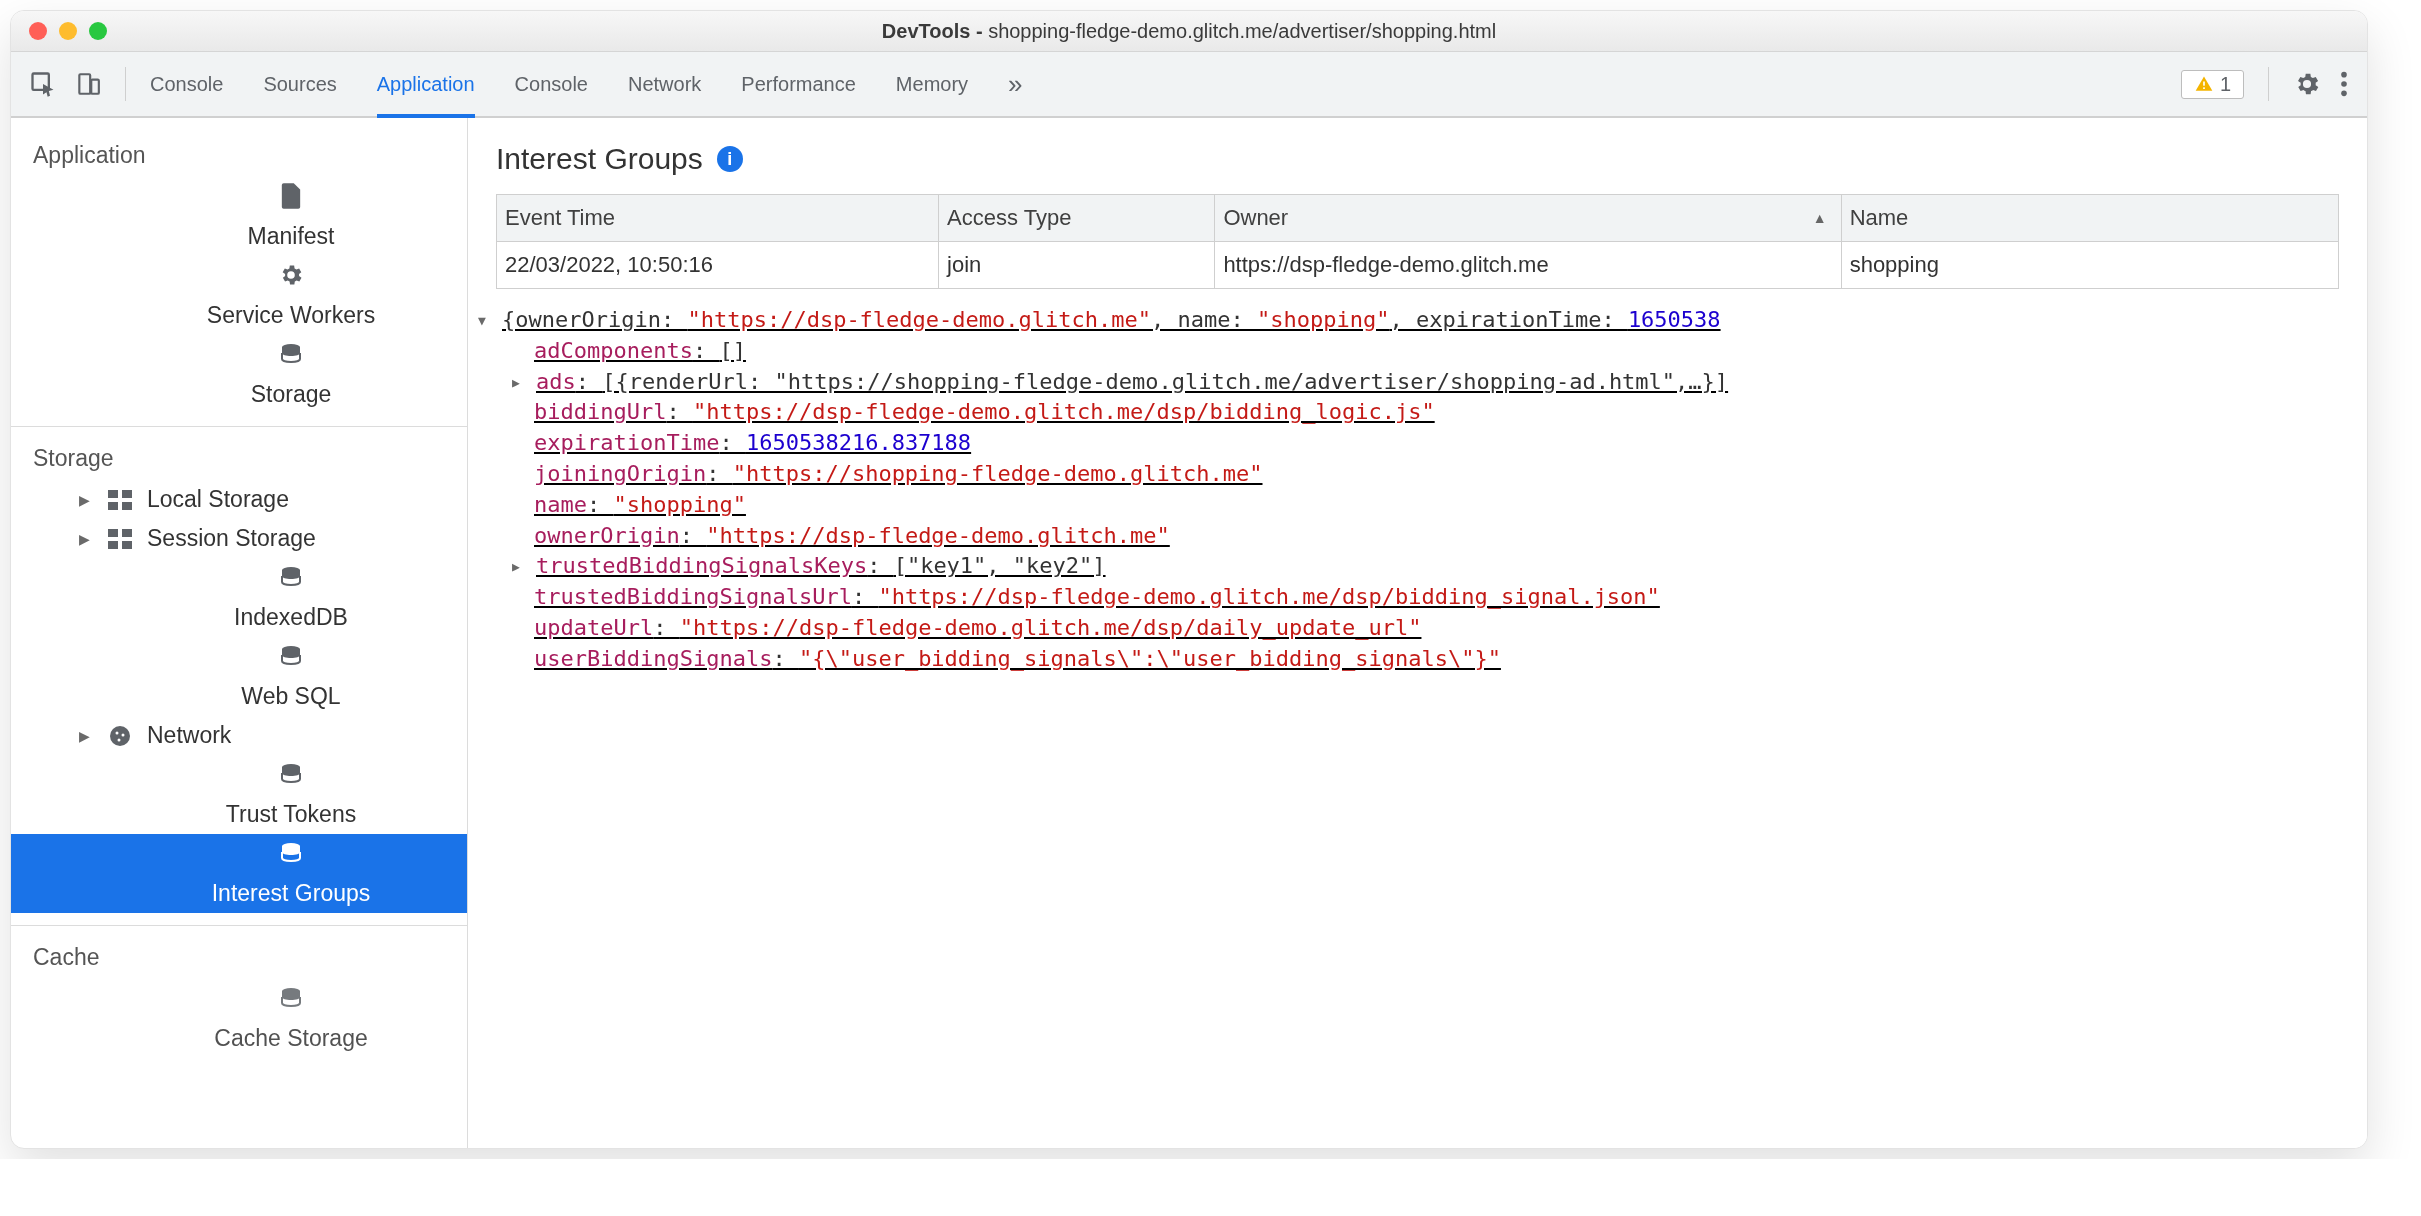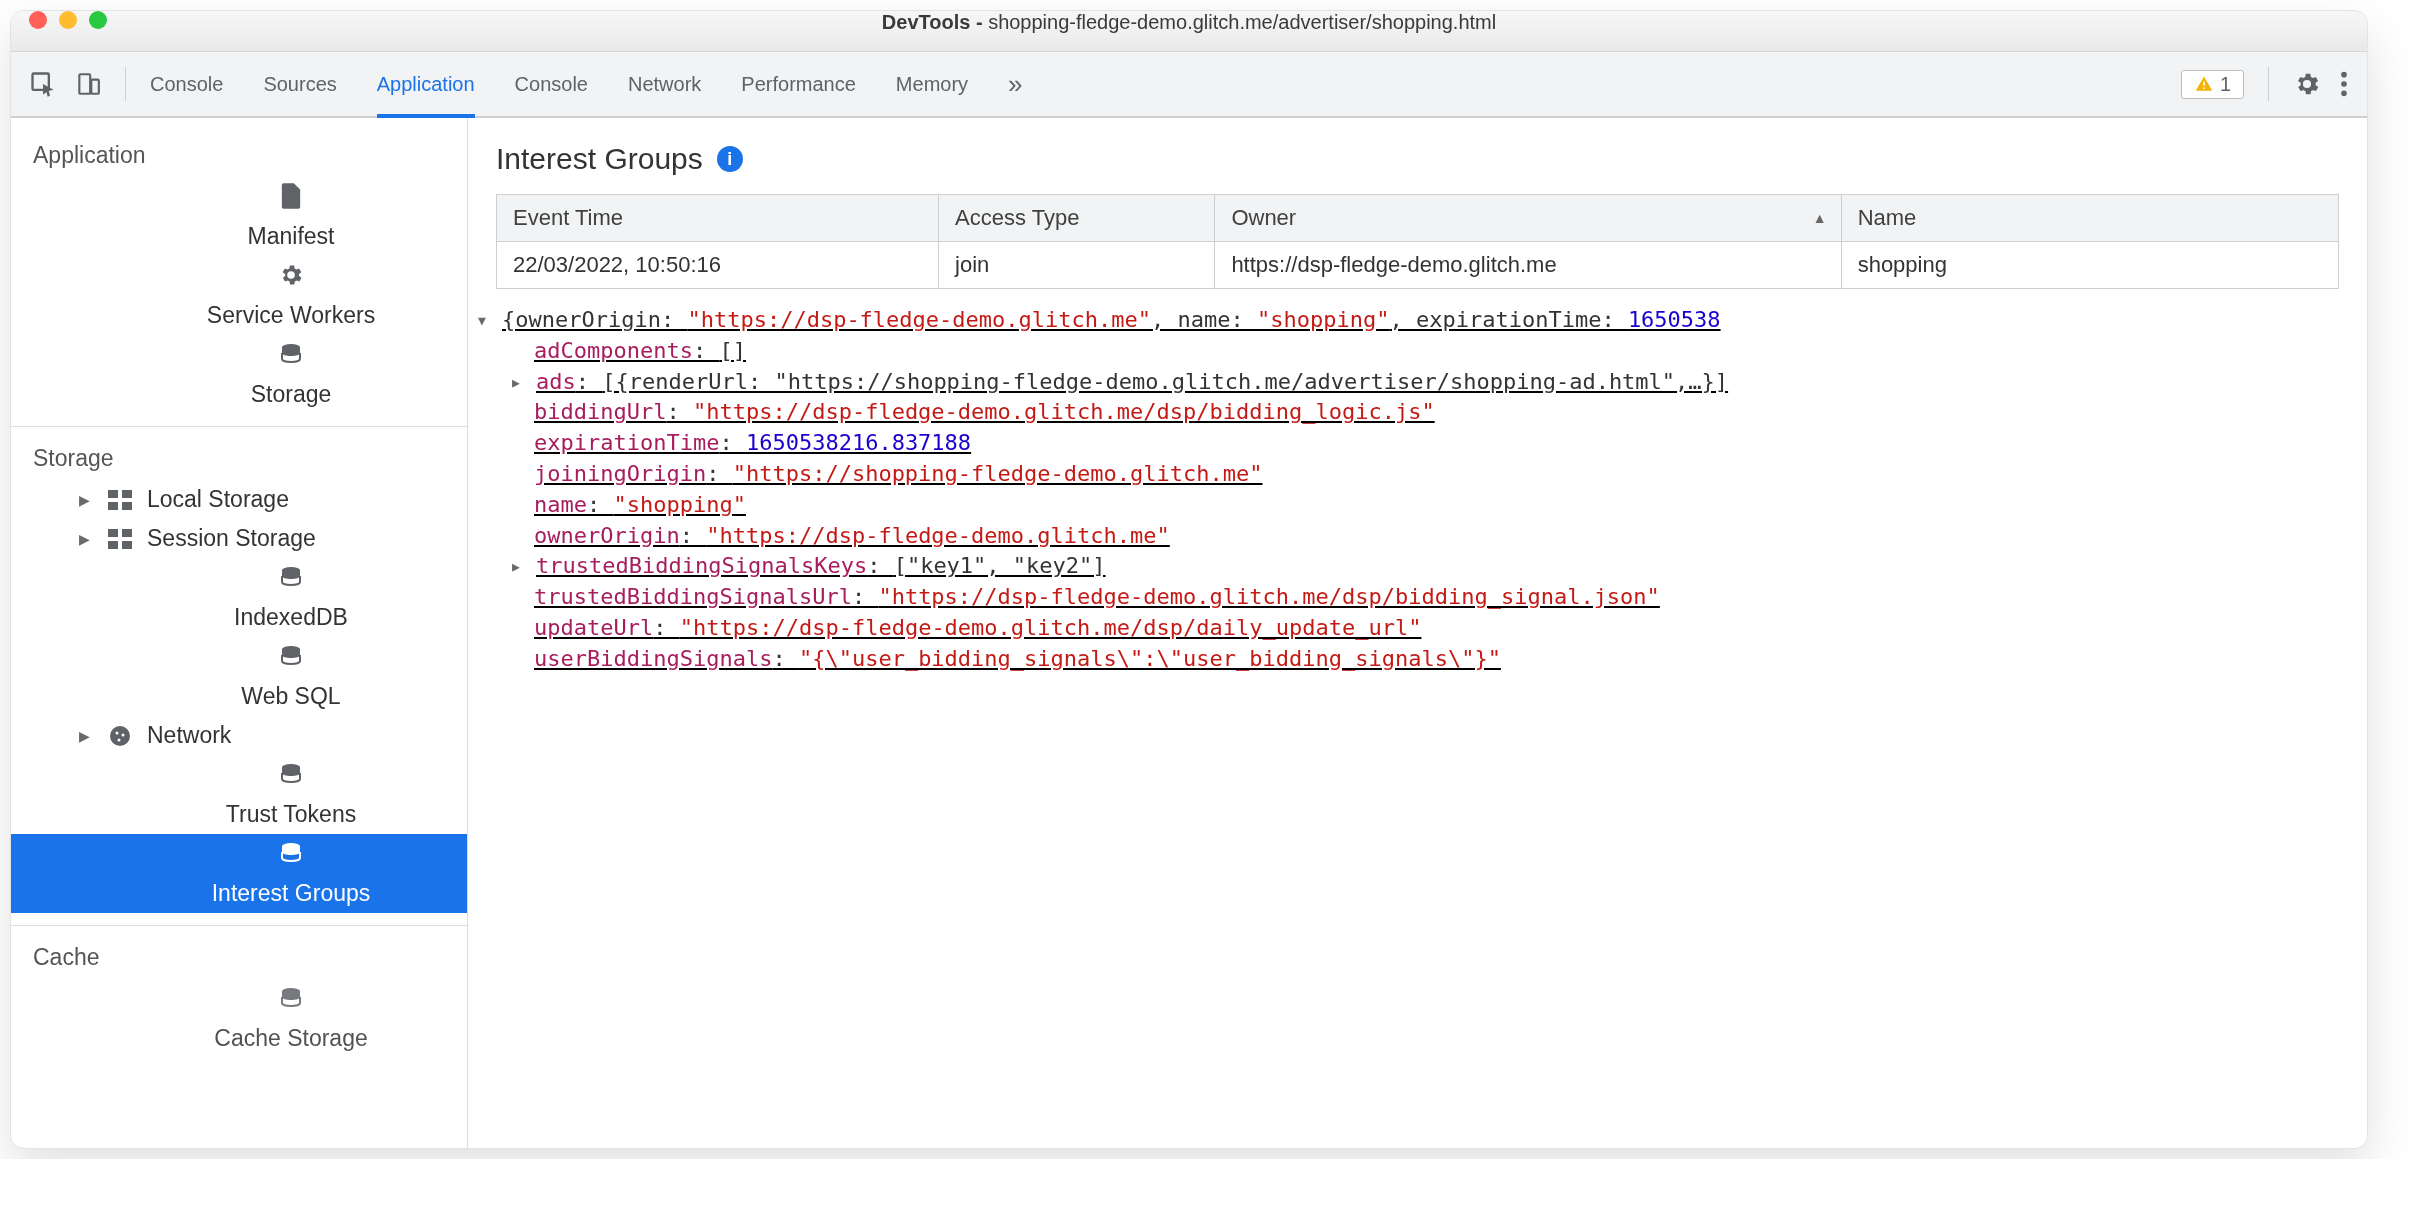--- a/index.html
+++ b/index.html
@@ -25,20 +25,21 @@
     margin:10px;
     box-shadow:0 20px 50px rgba(0,0,0,0.12);
     overflow:hidden;
     background:#fff;
   }
   .titlebar{
     height:40px;
     background:var(--header-grad);
     border-bottom:1px solid #d5d5d5;
     display:flex;
+    align-items:center;
     padding:0 16px;
     position:relative;
   }
   .traffic{display:flex;gap:12px;position:absolute;left:18px;}
   .light{width:18px;height:18px;border-radius:50%;}
   .red{background:#ff5f57;}
   .yellow{background:#febc2e;}
   .green{background:#28c840;}
   .title{flex:1;text-align:center;font-size:20px;color:#3a3a3a;white-space:nowrap;}
   .title b{font-weight:600;}
@@ -96,21 +97,21 @@
   }
   .info-ic{width:26px;height:26px;background:var(--blue);border-radius:50%;display:flex;align-items:center;justify-content:center;color:#fff;font-weight:bold;font-size:18px;}
   table.ig{
     border-collapse:collapse;
     margin:0 28px;
     width:calc(100% - 56px);
     font-size:22px;
   }
   table.ig th,table.ig td{
     border:1px solid var(--table-border);
-    padding:10px 16px;
+    padding:10px 8px;
     text-align:left;
     white-space:nowrap;
     overflow:hidden;
     text-overflow:ellipsis;
   }
   table.ig th{background:#f1f3f4;font-weight:400;color:#404040;position:relative;}
   .sort-arrow{position:absolute;right:14px;top:50%;transform:translateY(-50%);color:#666;font-size:14px;}
   table.ig col.c1{width:24%;}
   table.ig col.c2{width:15%;}
   table.ig col.c3{width:34%;}

